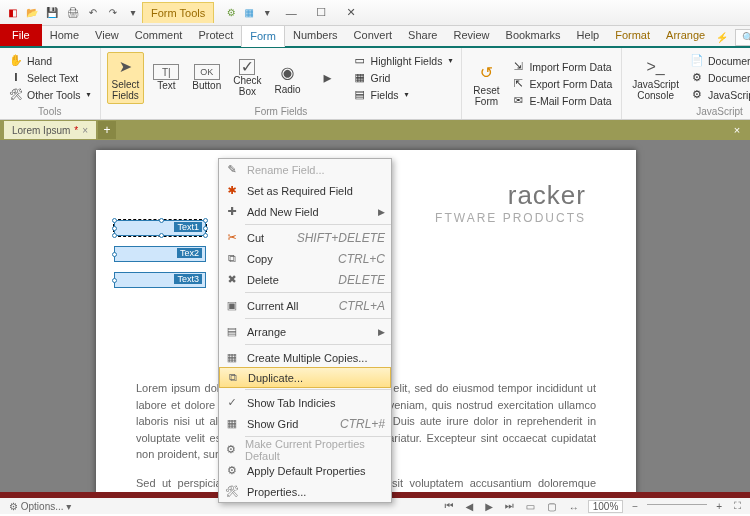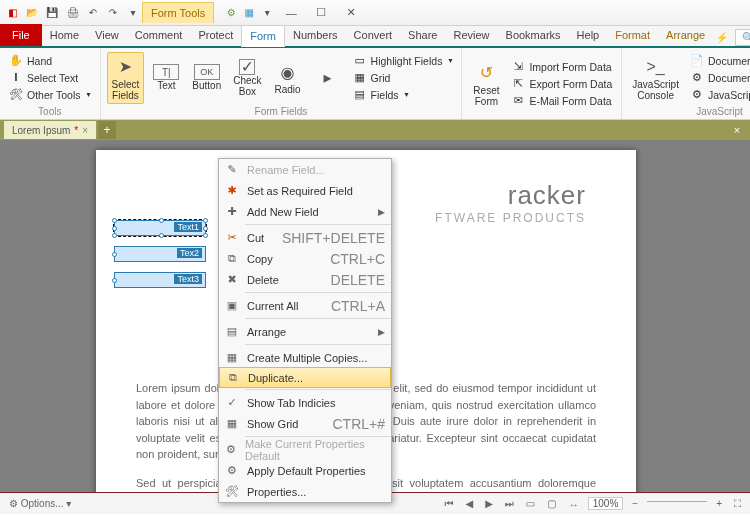--- a/index.html
+++ b/index.html
@@ -36,30 +36,30 @@
 .workspace { position:relative; height: 352px; background:#808080; overflow:hidden; }
 .paper { position:absolute; left:96px; top:10px; width:540px; height:380px; background:#fff; box-shadow:0 0 6px rgba(0,0,0,.5); padding: 40px 40px; color:#666; }
 .brand { position:absolute; right:50px; top:30px; text-align:right; }
 .brand-big { font-size:26px; color:#777; font-weight:400; letter-spacing:1px; }
 .brand-small { font-size:12px; color:#aaa; letter-spacing:2px;margin-left:44px; }
 .formfield { position:absolute; left:18px; width:92px; height:16px; background:#cfe6fb; border:1px solid #2a7ab0; }
 .formfield.sel { outline:1px dashed #000; }
 .ff-label { position:absolute; right:3px; top:1px; background:#2a7ab0; color:#fff; font-size:9px; padding:0 3px; }
 .handle { position:absolute; width:5px; height:5px; background:#fff; border:1px solid #2a7ab0; border-radius:50%; }
 .para { font-size:11px; color:#666; line-height:1.5; text-align:justify; }
-.statusbar { height:22px; border-top:1px solid #7f1d1d; display:flex; align-items:center; padding:0 6px; font-size:10px; color:#555; background:#f5f5f5; gap:6px;}
+.statusbar { height:22px; border-top:6px solid #7f1d1d; display:flex; align-items:center; padding:0 6px; font-size:10px; color:#555; background:#f5f5f5; gap:6px;}
 .statusbar .spacer { flex:1; }
 .sb-btn { padding:0 3px; color:#666; }
 .ctx-menu { position:absolute; left:218px; top:158px; width:174px; background:#f8f8f8; border:1px solid #b0b0b0; box-shadow:2px 2px 6px rgba(0,0,0,.3); z-index:50; }
 .ctx-item { display:flex; align-items:center; height:21px; padding:0 6px 0 4px; font-size:11px; color:#333; gap:6px; position:relative; }
 .ctx-item.disabled { color:#aaa; }
 .ctx-item.hover { background:linear-gradient(#fff2c8,#ffe08a); border:1px solid #e0b84a; height:21px; margin:-1px 0; }
 .ctx-sep { height:1px; background:#d8d8d8; margin:2px 0 2px 26px; }
 .ctx-ic { width:18px; height:16px; display:flex; align-items:center; justify-content:center; font-size:11px; color:#666; }
-.ctx-shortcut { margin-left:auto; color:#888; font-size:14px; }
+.ctx-shortcut { margin-left:auto; color:#888; font-size:12px;font-style:italic; }
 .ctx-arrow { margin-left:auto; color:#666; font-size:9px; }
 .zoom-box { border:1px solid #ccc; padding:0 4px; background:#fff; }
 </style>
 </head>
 <body>
 
 <div class="titlebar">
   <div class="qat">
     <div class="qat-btn" style="color:#c00">◧</div>
     <div class="qat-btn" style="color:#e6a817">📂</div>

